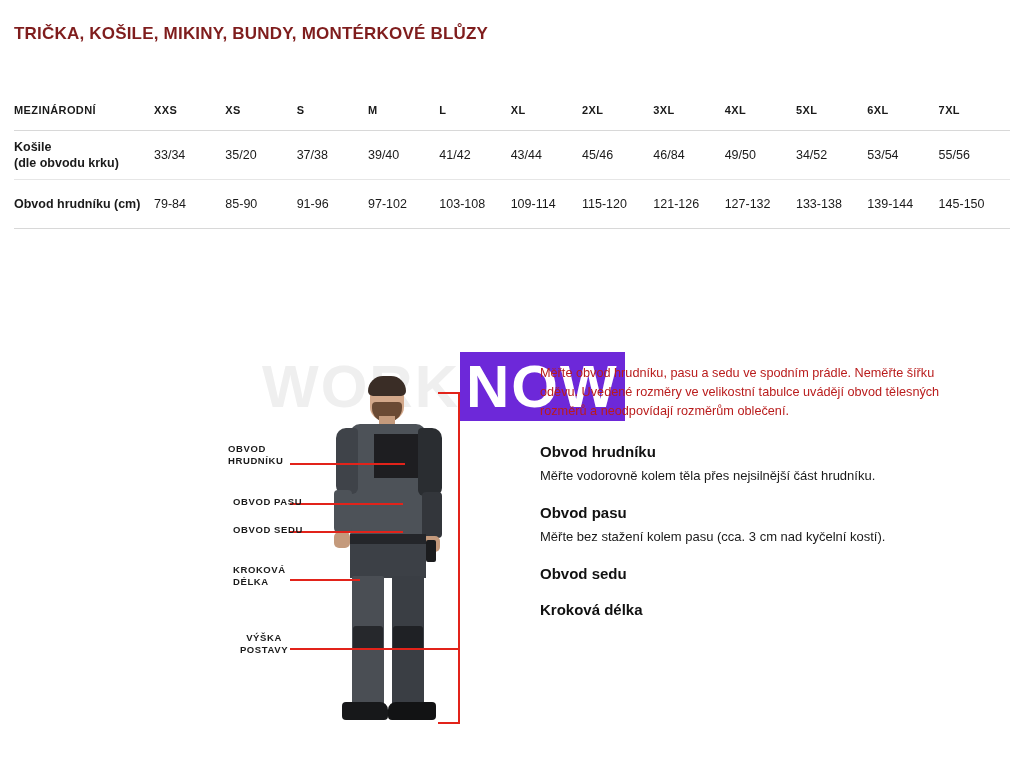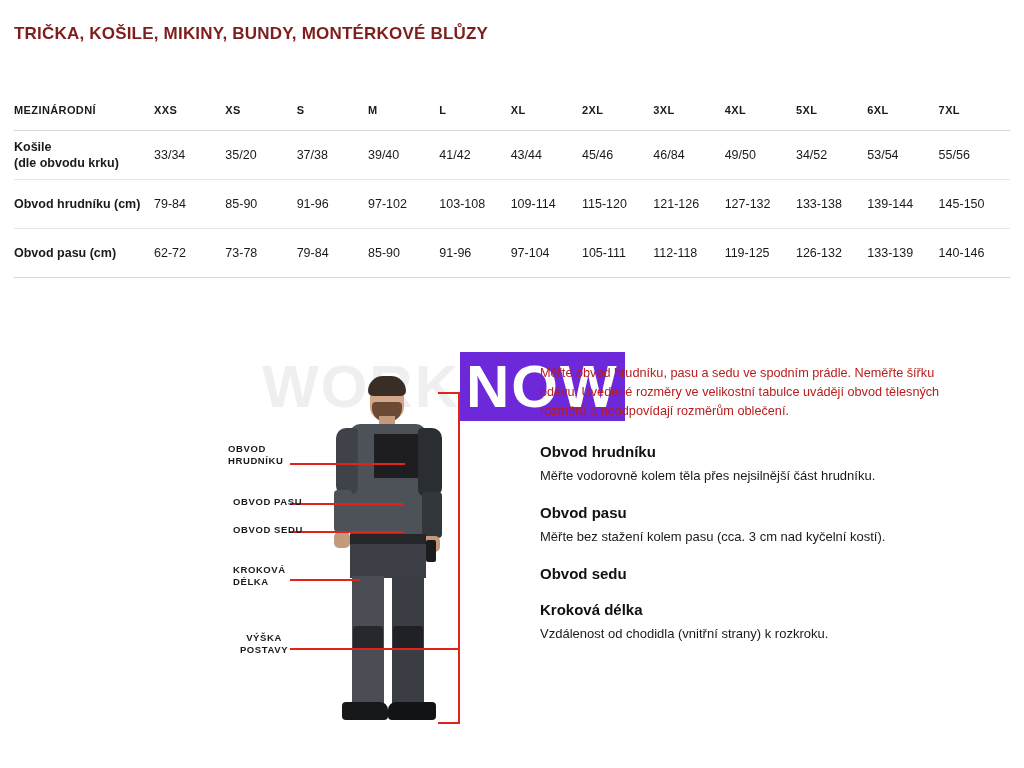--- a/index.html
+++ b/index.html
@@ -427,37 +427,20 @@
         <td>97-102</td>
         <td>103-108</td>
         <td>109-114</td>
         <td>115-120</td>
         <td>121-126</td>
         <td>127-132</td>
         <td>133-138</td>
         <td>139-144</td>
         <td>145-150</td>
       </tr>
-      <tr>
-        <td class="row-label">
-          <span>Obvod pasu (cm)</span>
-        </td>
-        <td>62-72</td>
-        <td>73-78</td>
-        <td>79-84</td>
-        <td>85-90</td>
-        <td>91-96</td>
-        <td>97-104</td>
-        <td>105-111</td>
-        <td>112-118</td>
-        <td>119-125</td>
-        <td>126-132</td>
-        <td>133-139</td>
-        <td>140-146</td>
-      </tr>
     </tbody>
   </table>
 
   <div class="illus">
 
     <div class="watermark">
       <span>WORK</span><span class="wm-box">NOW</span>
     </div>
 
     <div class="figure">
@@ -520,17 +503,16 @@
       <h3 class="sec-h">Obvod pasu</h3>
       <p class="sec-p">Měřte bez stažení kolem pasu (cca. 3 cm nad kyčelní kostí).</p>
     </div>
 
     <div class="sec">
       <h3 class="sec-h">Obvod sedu</h3>
     </div>
 
     <div class="sec">
       <h3 class="sec-h">Kroková délka</h3>
-      <p class="sec-p">Vzdálenost od chodidla (vnitřní strany) k rozkroku.</p>
     </div>
   </div>
 
 </div>
 
 </body></html>

